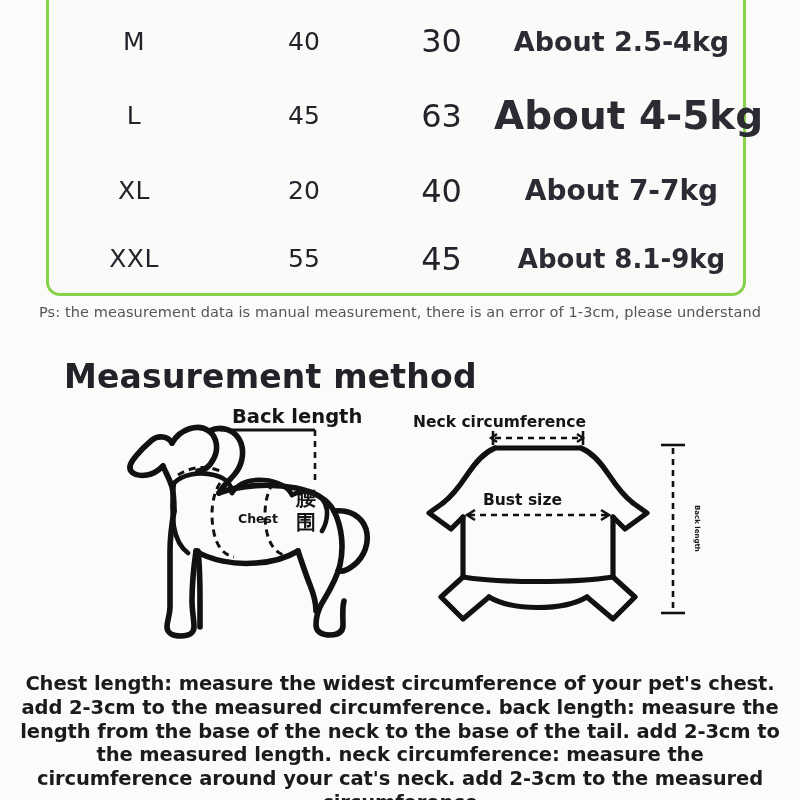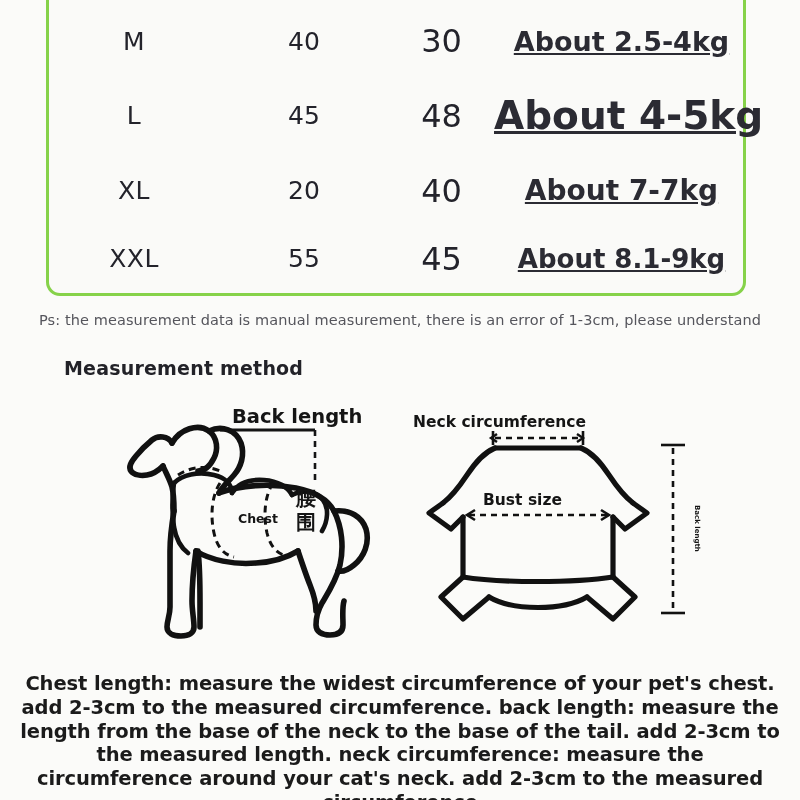--- a/index.html
+++ b/index.html
@@ -68,48 +68,47 @@
     font-weight: 400;
     color: #23232b;
     text-align: right;
     padding-right: 2px;
   }
   .cell-weight {
     font-weight: 700;
     color: #2b2b33;
     text-align: center;
     white-space: nowrap;
-    text-decoration: underline;
   }
   tr[data-row="0"] .cell-weight { font-size: 23px; text-align: left;   padding-left: 8px;}
   tr[data-row="1"] .cell-weight { font-size: 27px; text-align: left;   padding-left: 0px;}
   tr[data-row="2"] .cell-weight { font-size: 39px; text-align: right;  padding-right: 12px;}
   tr[data-row="3"] .cell-weight { font-size: 28px; text-align: right;  padding-right: 14px;}
   tr[data-row="4"] .cell-weight { font-size: 26px; text-align: right;  padding-right: 12px;}
   tr[data-row="2"] .cell-neck, tr[data-row="3"] .cell-neck, tr[data-row="4"] .cell-neck { padding-right: 6px; }
 
   
   #ps-note {
     position: absolute;
     left: 0;
-    top: 312px;
+    top: 304px;
     width: 800px;
     text-align: center;
     font-size: 14.5px;
     color: #55555c;
     letter-spacing: .1px;
     font-family: "DejaVu Sans", "Liberation Sans", sans-serif;
   }
 
   
   #measurement-title {
     position: absolute;
     left: 64px;
     top: 357px;
-    font-size: 19px;
+    font-size: 33px;
     font-weight: 700;
     color: #222228;
     letter-spacing: .2px;
   }
 
   
   #diagrams {
     position: absolute;
     left: 0;
     top: 405px;
@@ -168,21 +167,21 @@
         </tr>
         <tr data-row="1">
           <td class="cell-size">M</td>
           <td class="cell-num">40</td>
           <td class="cell-neck">30</td>
           <td class="cell-weight">About 2.5-4kg</td>
         </tr>
         <tr data-row="2">
           <td class="cell-size">L</td>
           <td class="cell-num">45</td>
-          <td class="cell-neck">48</td>
+          <td class="cell-neck">63</td>
           <td class="cell-weight">About 4-5kg</td>
         </tr>
         <tr data-row="3">
           <td class="cell-size">XL</td>
           <td class="cell-num">20</td>
           <td class="cell-neck">40</td>
           <td class="cell-weight">About 7-7kg</td>
         </tr>
         <tr data-row="4">
           <td class="cell-size">XXL</td>

